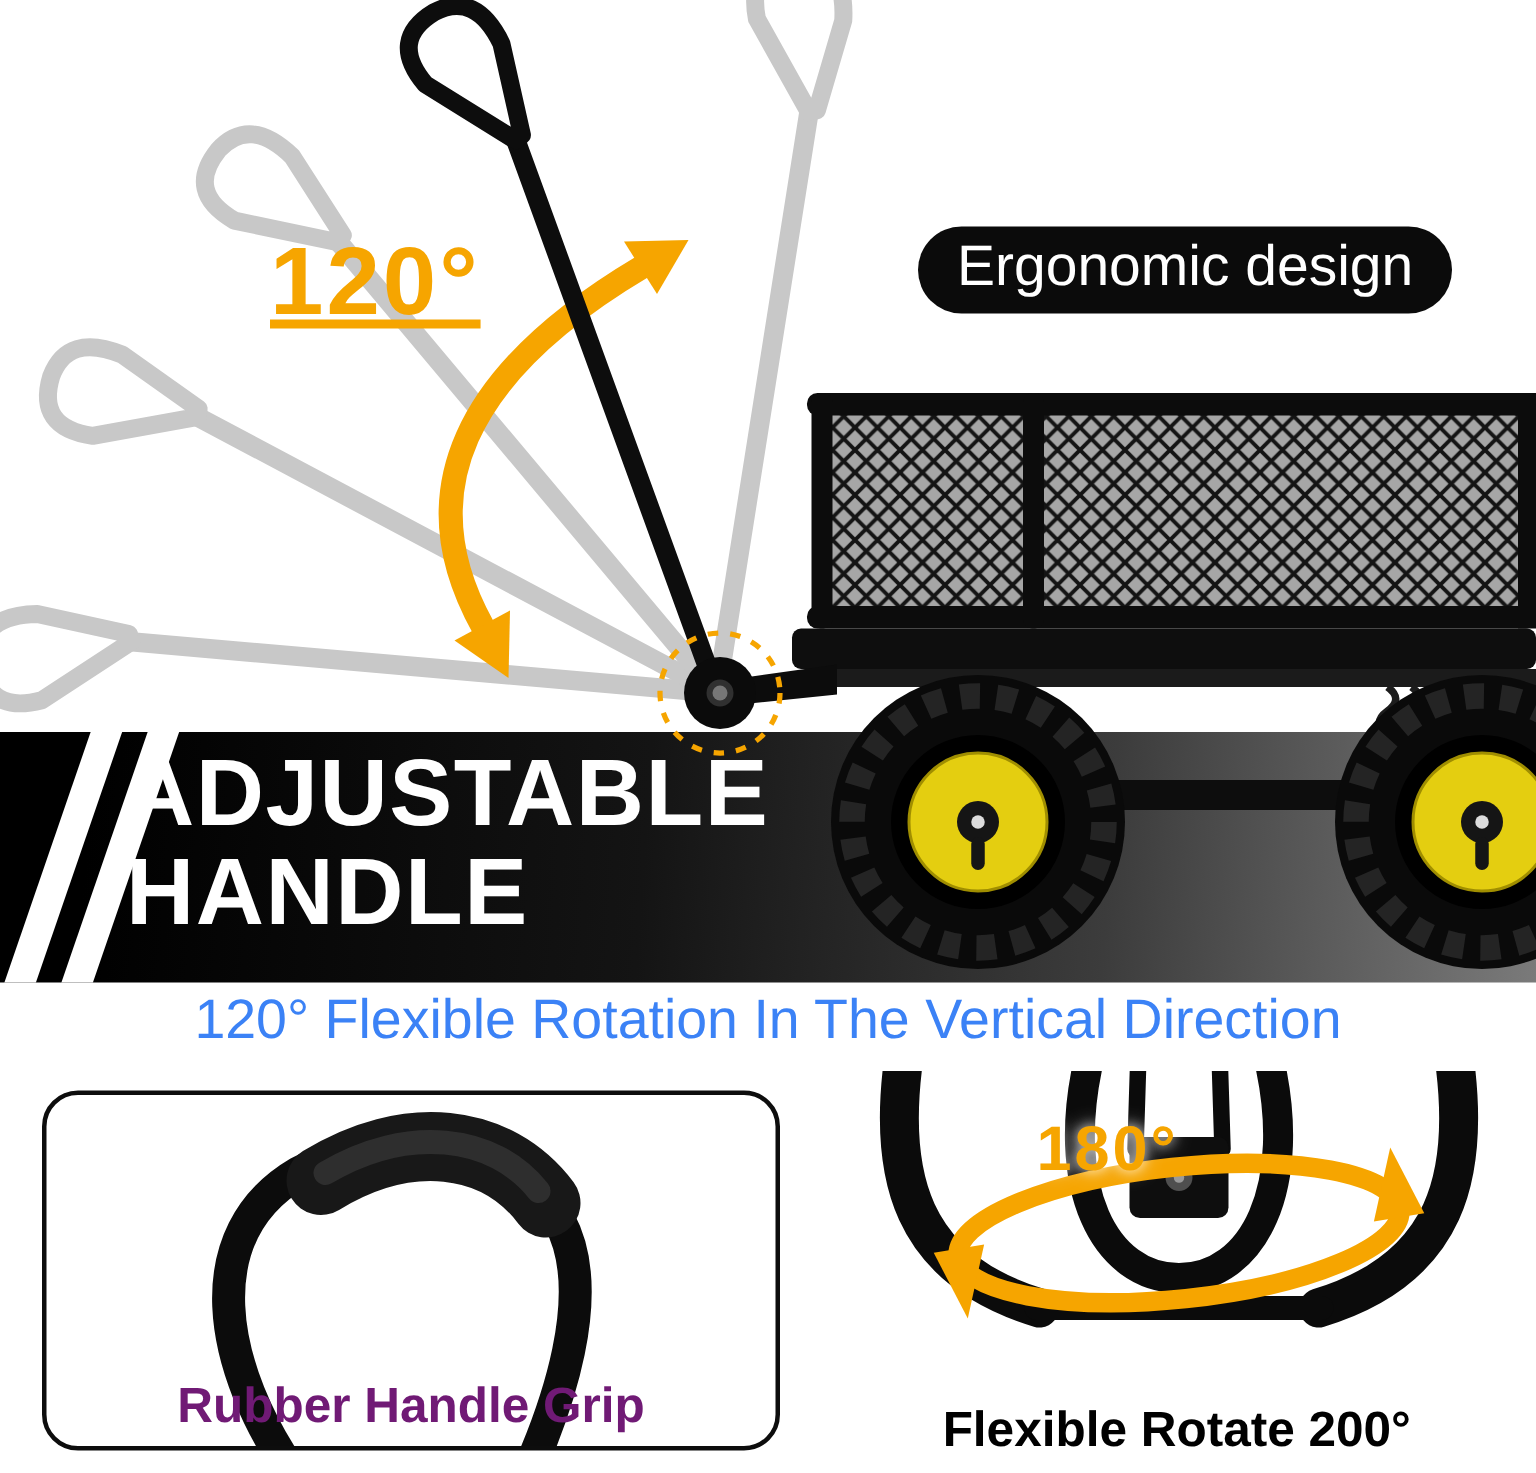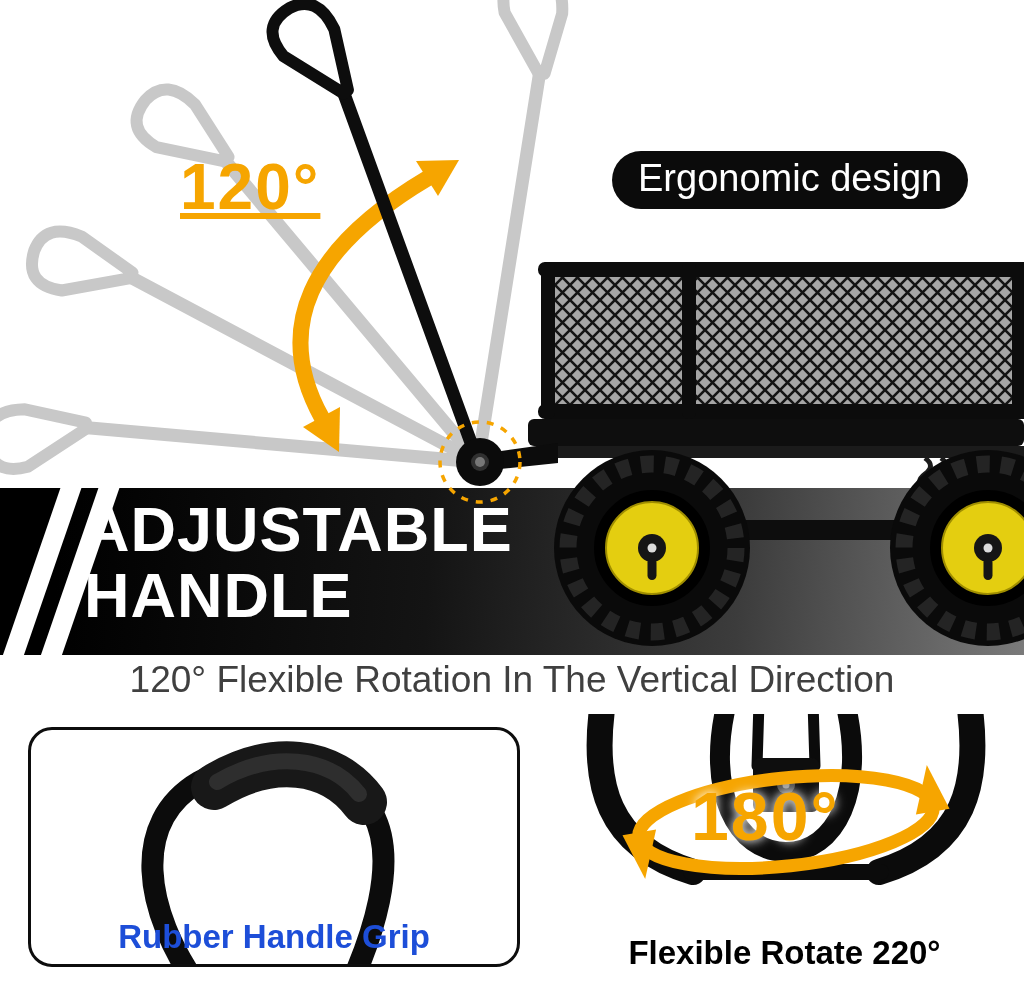--- a/index.html
+++ b/index.html
@@ -15,32 +15,32 @@
   .banner-text { position:absolute; left:84px; top:8px; color:#fff; font-weight:800; font-size:63px;
                  line-height:1.05; letter-spacing:1px; }
 
   .scene { position:absolute; left:0; top:0; z-index:2; pointer-events:none; }
 
   .badge { position:absolute; left:612px; top:121px; z-index:4; background:#0b0b0b; color:#fff;
            font-size:38px; font-weight:400; padding:6px 26px 9px; border-radius:32px;margin-top:30px; }
   .angle120 { position:absolute; left:180px; top:150px; z-index:4; color:var(--accent);
               font-size:64px; font-weight:700; letter-spacing:2px;text-decoration:underline; }
   .subtitle { position:absolute; left:0; top:659px; width:100%; z-index:3; text-align:center;
-              font-size:37px; color:#404040; }
+              font-size:37px; color:#3b82f6; }
 
   
   .grip-card { position:absolute; left:28px; top:727px; width:492px; height:240px; z-index:3;
                border:3px solid #0d0d0d; border-radius:24px; background:#fff; overflow:hidden; }
   .grip-label { position:absolute; left:0; bottom:8px; width:100%; text-align:center;
-                font-size:33px; font-weight:700; color:#1d4ed8; }
+                font-size:33px; font-weight:700; color:#701a75; }
 
   
   .rotate-card { position:absolute; left:545px; top:714px; width:479px; height:268px; z-index:3; background:#fff; }
-  .angle180 { position:absolute; left:146px; top:28px; color:var(--accent); font-size:68px; font-weight:700;
-              letter-spacing:2px; text-shadow:0 0 8px rgba(255,255,255,.75), 0 0 14px rgba(255,255,255,.6);margin-top:35px; }
+  .angle180 { position:absolute; left:146px; top:28px; color:var(--accent); font-size:42px; font-weight:700;
+              letter-spacing:2px; text-shadow:0 0 8px rgba(255,255,255,.75), 0 0 14px rgba(255,255,255,.6); }
   .rotate-caption { position:absolute; left:0; bottom:10px; width:100%; text-align:center;
                     font-size:33px; font-weight:700; line-height:1.12; color:#000; }
 
   .accent-stroke { stroke:var(--accent); }
   .accent-fill   { fill:var(--accent); }
   .hub-fill      { fill:var(--hub-yellow); }
   .ghost         { stroke:#c8c8c8; }
   .solid-handle  { stroke:var(--ink); }
   .hook          { stroke:#1c1c1c; stroke-width:5; fill:none; }
 </style>
@@ -145,17 +145,17 @@
       <circle cx="241" cy="71" r="9" fill="#4f4f4f"></circle>
       <circle cx="241" cy="71" r="3.5" fill="#9a9a9a"></circle>
       <g transform="rotate(-6 241 108)">
         <ellipse cx="241" cy="108" rx="148" ry="44" fill="none" class="accent-stroke" stroke-width="13"></ellipse>
         <polygon points="77,104 111,102 95,150" class="accent-fill"></polygon>
         <polygon points="371,114 405,112 387,66" class="accent-fill"></polygon>
       </g>
     </svg>
     <div class="angle180">180°</div>
     <div class="rotate-caption">
-      <div>Flexible Rotate 220°</div>
+      <div>Flexible Rotate 200°</div>
     </div>
   </div>
 
 </div>
 
 </body></html>

